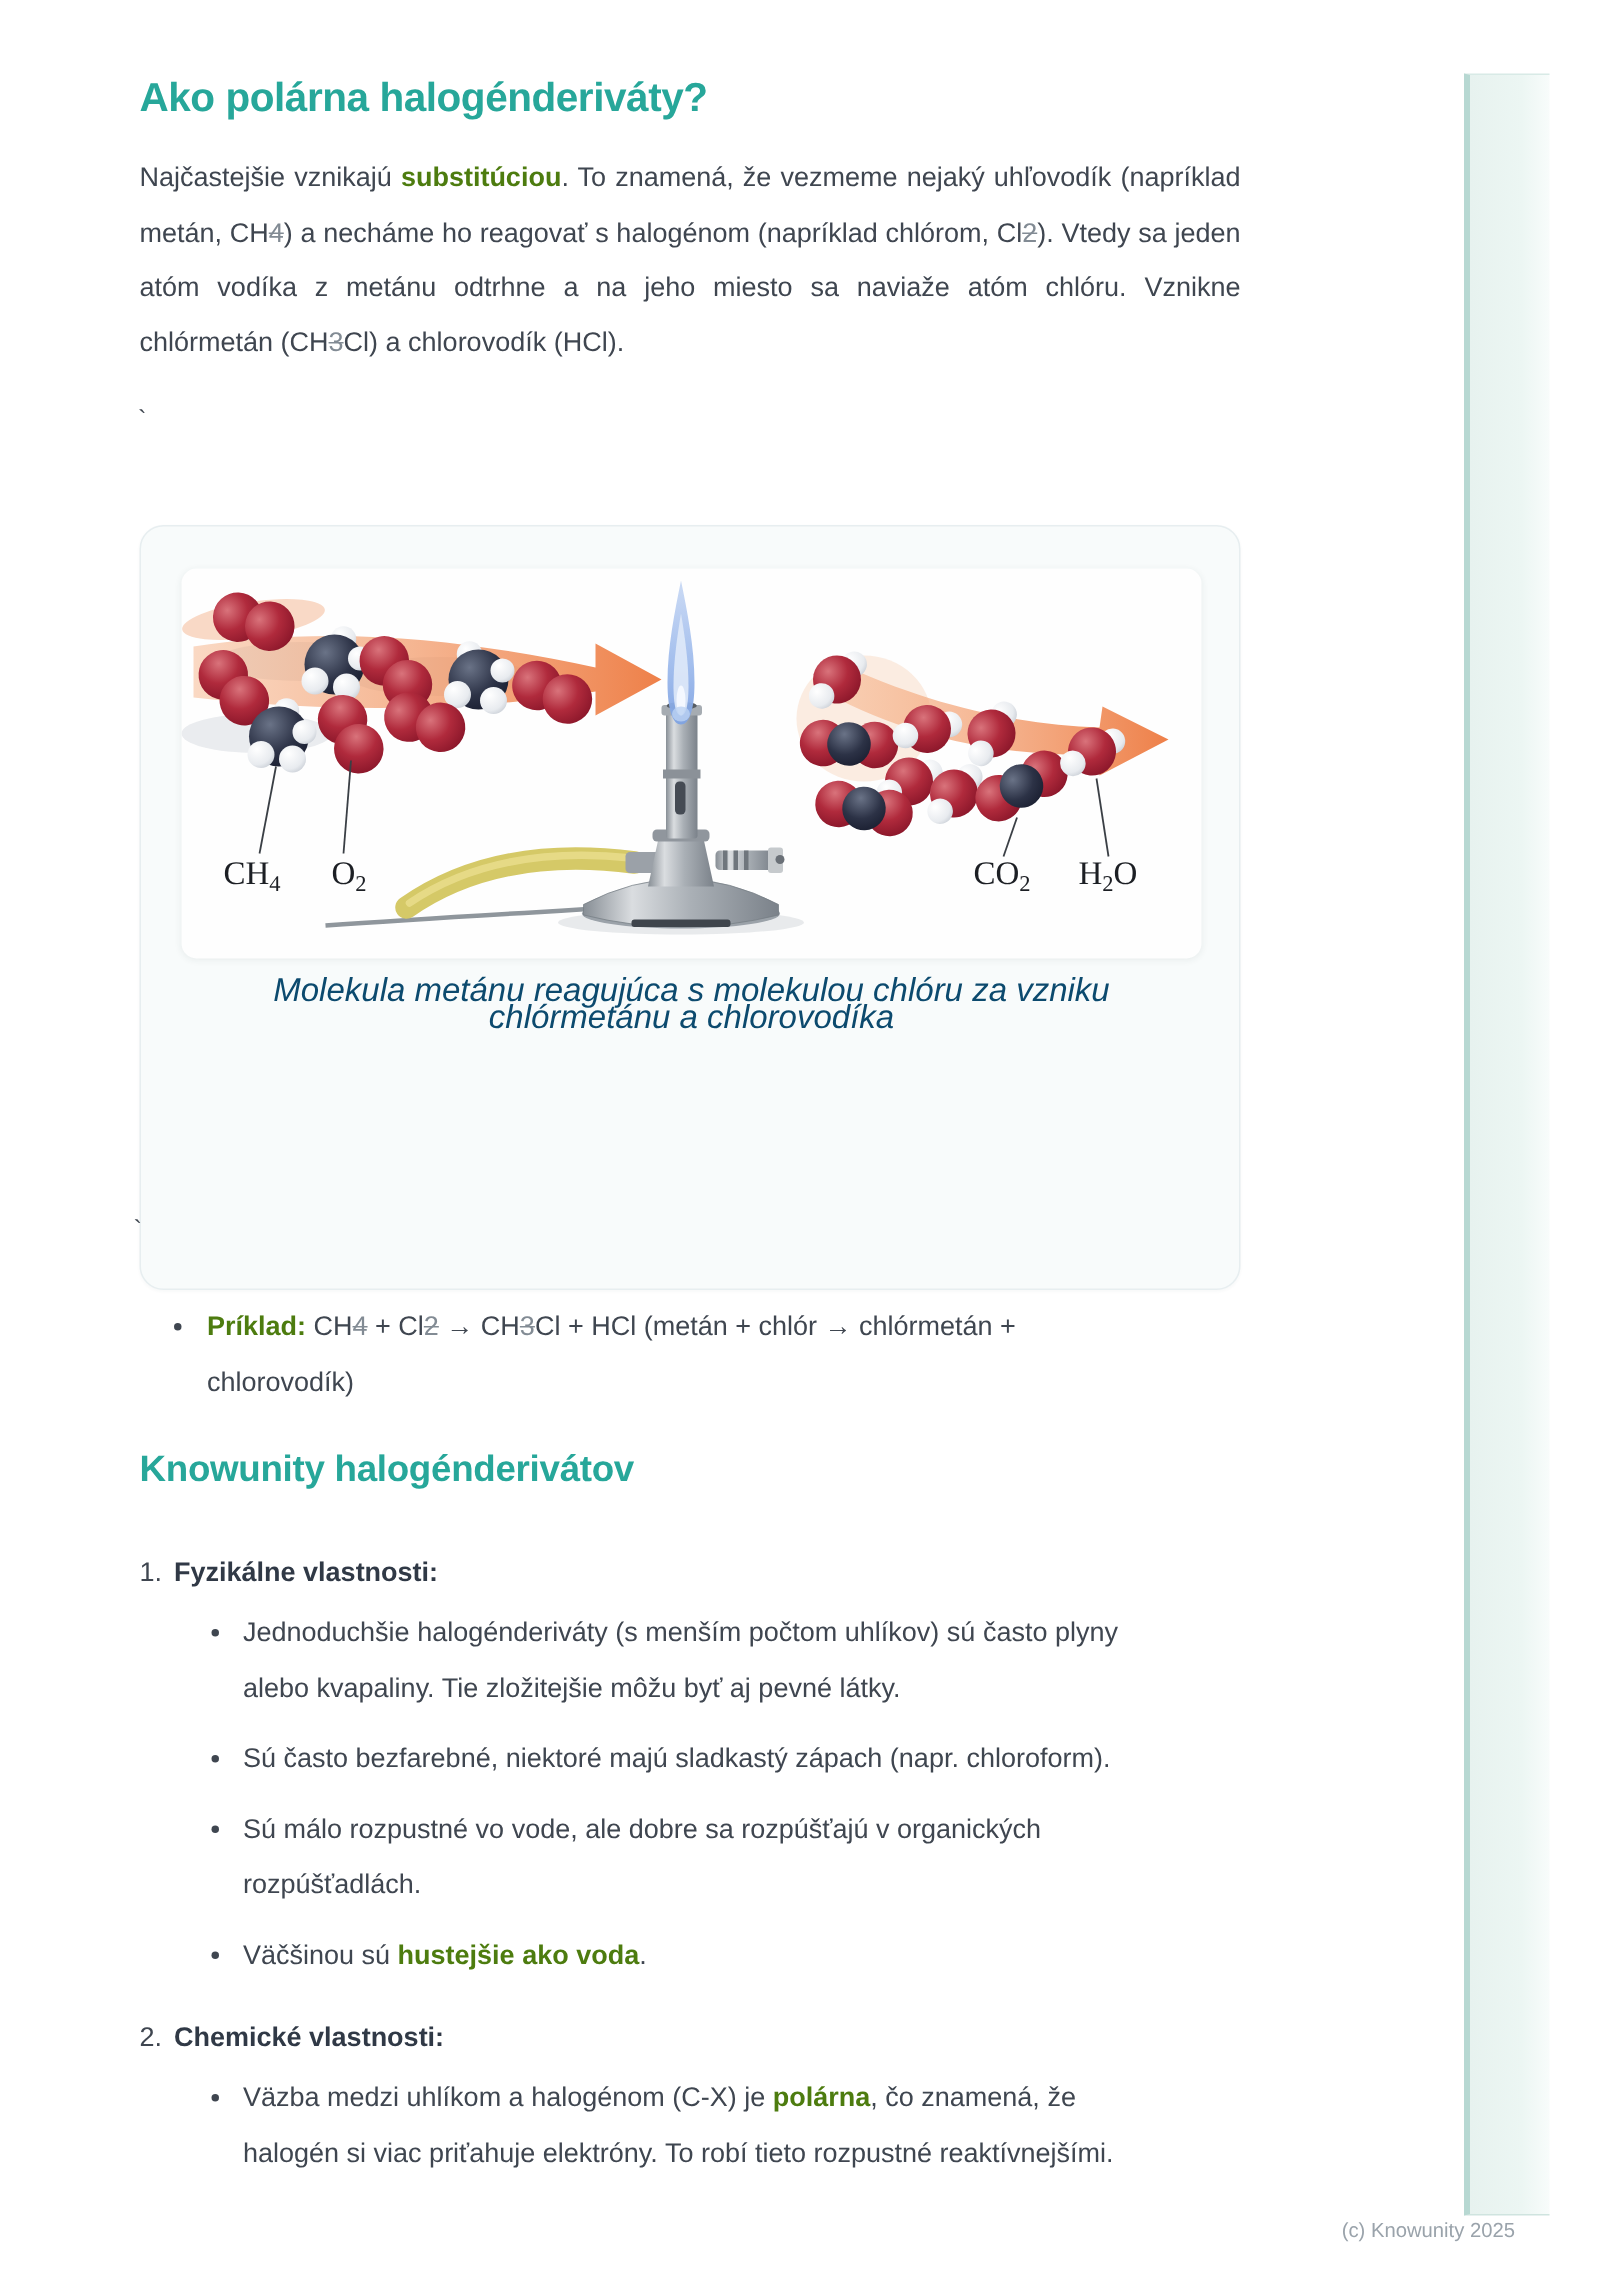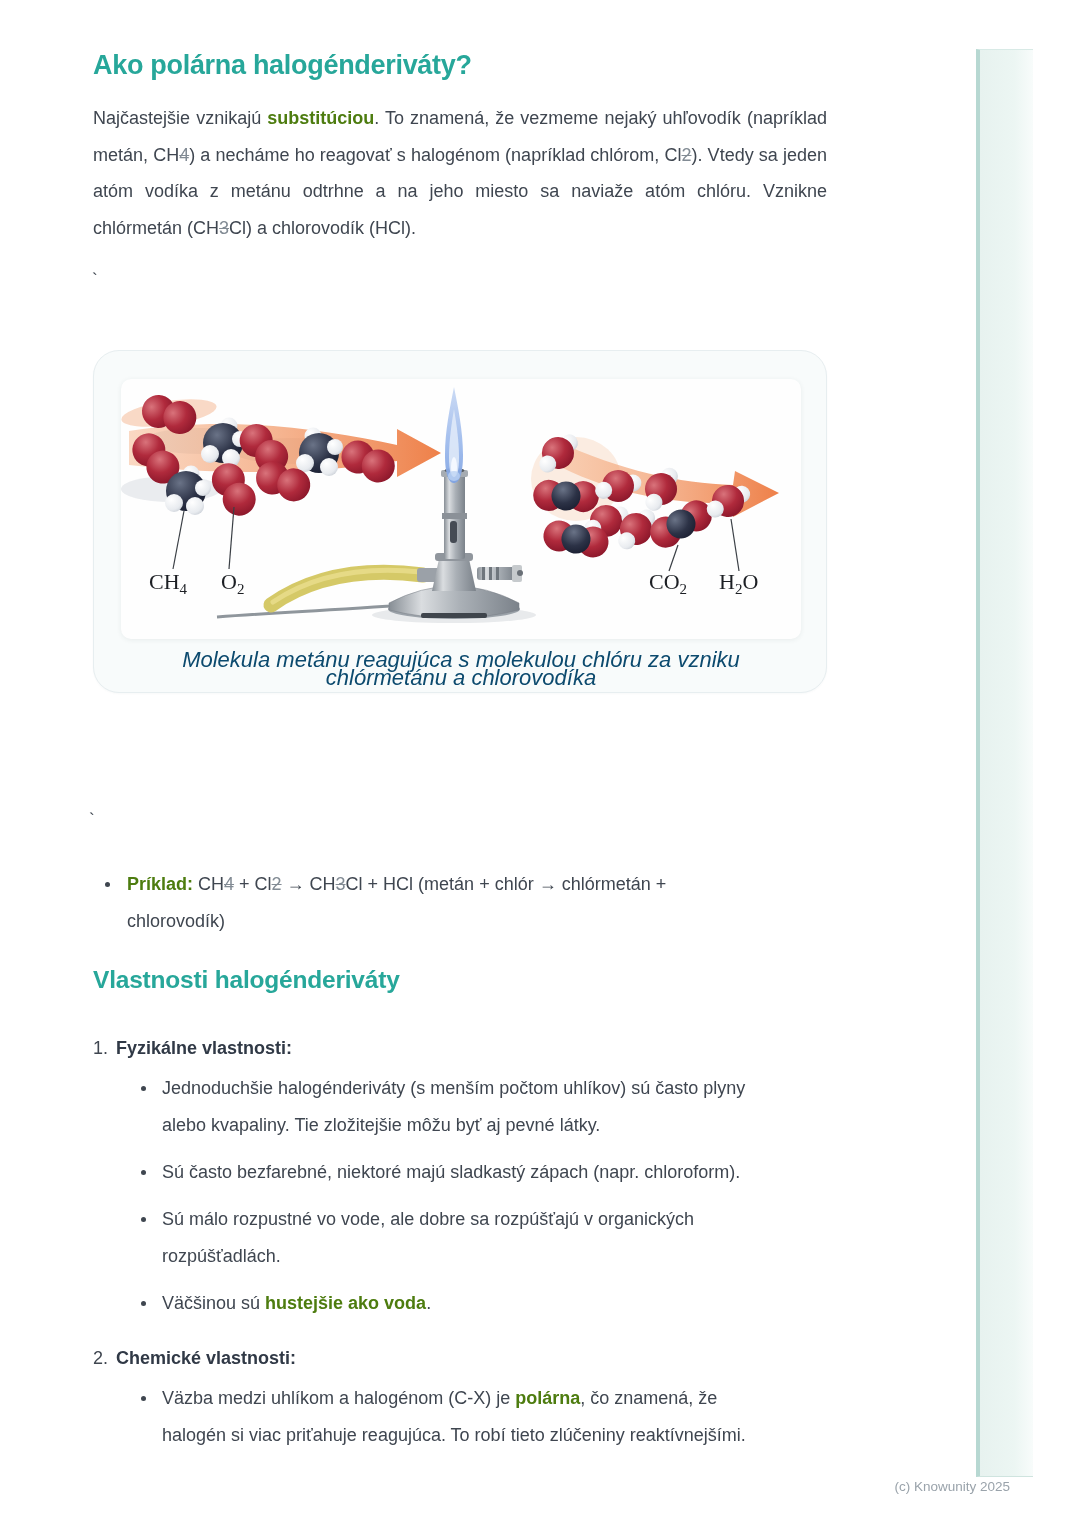--- a/index.html
+++ b/index.html
@@ -14,33 +14,33 @@
   }
   h1{position:absolute;left:93px;top:50px;margin:0;font-size:27px;font-weight:700;color:#27a79a;letter-spacing:-0.3px;}
   h2{position:absolute;left:93px;top:966px;margin:0;font-size:24.5px;font-weight:700;color:#27a79a;letter-spacing:-0.2px;}
   .para{position:absolute;left:93px;top:100px;width:734px;margin:0;font-size:18px;line-height:36.5px;text-align:justify;}
   .b{font-weight:700;color:#4d7c0f;}
   .subnum{color:#828b94;text-decoration:line-through;}
   .tick{position:absolute;font-size:17px;color:#3f4650;}
   .tick1{left:92px;top:270px;}
   .tick2{left:89px;top:810px;}
   .card{
-    position:absolute;left:93px;top:350px;width:734px;height:343px;margin:0;box-sizing:border-box;
-    background:#f8fbfb;border:1px solid #e7eef0;border-radius:26px;box-shadow:0 1px 2px rgba(40,60,70,0.03);
+    position:absolute;left:93px;top:350px;width:734px;height:510px;margin:0;box-sizing:border-box;
+    background:#f8fbfb;border:1px solid #e7eef0;border-radius:16px;box-shadow:0 1px 2px rgba(40,60,70,0.03);
   }
   .illustration{
     position:absolute;left:27px;top:28px;width:680px;height:260px;background:#fefefe;
     border-radius:10px;box-shadow:0 1px 5px rgba(40,60,70,0.08);
   }
   .illustration svg{display:block;width:680px;height:260px;border-radius:10px;}
   figcaption{
     position:absolute;left:47px;top:300px;width:640px;text-align:center;
     font-style:italic;font-size:22px;line-height:18px;color:#0c4a6e;
   }
-  .example{position:absolute;left:105px;top:866px;width:720px;margin:0;padding:0;list-style:none;font-size:18px;line-height:37px;}
+  .example{position:absolute;left:116px;top:866px;width:720px;margin:0;padding:0;list-style:none;font-size:18px;line-height:37px;}
   .example li{display:flex;}
   .dot{flex:0 0 auto;width:5px;height:5px;border-radius:50%;background:#3f4650;margin-top:16px;}
   .example .txt{margin-left:17px;max-width:630px;}
   .props{position:absolute;left:93px;top:1030px;width:740px;}
   .prop-head{display:flex;font-size:18px;line-height:36px;}
   .prop-head .num{flex:0 0 auto;margin-right:8px;}
   .prop-head .label{font-weight:700;color:#303946;}
   .bullets{margin:4px 0 18px 0;padding-left:48px;}
   .bullet{display:flex;font-size:18px;line-height:37px;margin-bottom:10px;}
   .bullet .txt{margin-left:16px;max-width:600px;}
@@ -250,21 +250,21 @@
 
   <div class="tick tick2">`</div>
 
   <ul class="example">
     <li>
       <span class="dot"></span>
       <span class="txt"><span class="b">Príklad:</span><span> CH</span><span class="subnum">4</span><span> + Cl</span><span class="subnum">2</span><span> → CH</span><span class="subnum">3</span><span>Cl + HCl (metán + chlór → chlórmetán + chlorovodík)</span></span>
     </li>
   </ul>
 
-  <h2>Vlastnosti halogénderiváty</h2>
+  <h2>Knowunity halogénderivátov</h2>
 
   <div class="props">
 
     <div class="prop-item">
       <div class="prop-head">
         <span class="num">1.</span>
         <span class="label">Fyzikálne vlastnosti:</span>
       </div>
       <div class="bullets">
         <div class="bullet">
@@ -287,21 +287,21 @@
     </div>
 
     <div class="prop-item">
       <div class="prop-head">
         <span class="num">2.</span>
         <span class="label">Chemické vlastnosti:</span>
       </div>
       <div class="bullets">
         <div class="bullet">
           <span class="dot"></span>
-          <span class="txt"><span>Väzba medzi uhlíkom a halogénom (C-X) je </span><span class="b">polárna</span><span>, čo znamená, že halogén si viac priťahuje reagujúca. To robí tieto zlúčeniny reaktívnejšími.</span></span>
+          <span class="txt"><span>Väzba medzi uhlíkom a halogénom (C-X) je </span><span class="b">polárna</span><span>, čo znamená, že halogén si viac priťahuje elektróny. To robí tieto rozpustné reaktívnejšími.</span></span>
         </div>
       </div>
     </div>
 
   </div>
 
   <div class="footer">(c) Knowunity 2025</div>
 
 </div>
 

